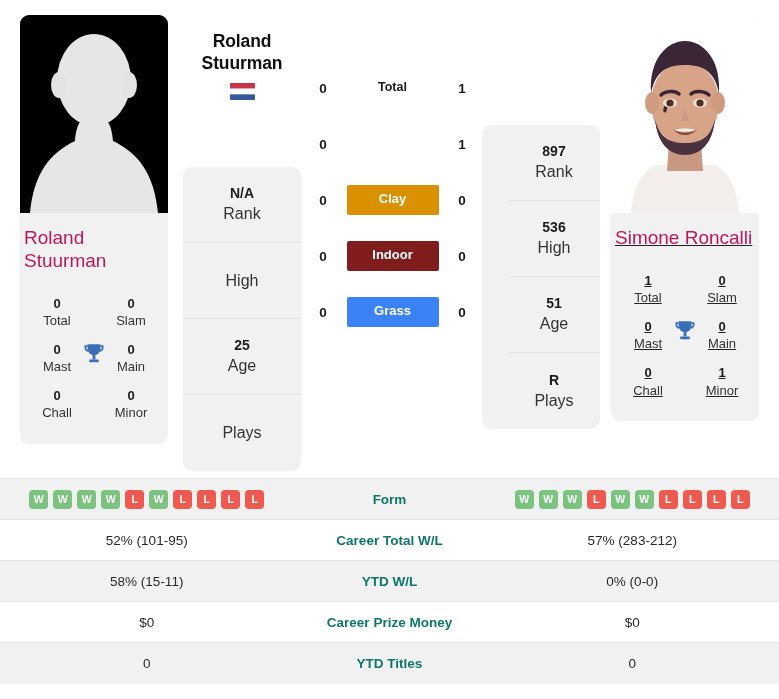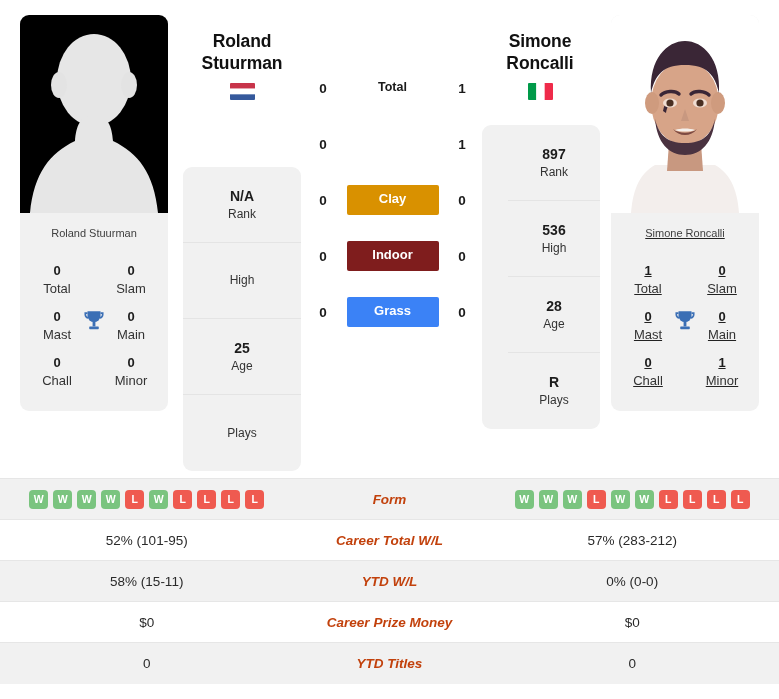--- a/index.html
+++ b/index.html
@@ -39,23 +39,23 @@
 
   .photo-frame {
     width: 148px;
     height: 198px;
     overflow: hidden;
     position: relative;
   }
   .photo-frame svg { display: block; width: 148px; height: 198px; }
 
   .photo-name {
-    text-align: center;
-    font-size: 11px;
-    color: #404040;
+    text-align: left;
+    font-size: 19px;
+    color: #be185d;
     padding: 14px 4px 13px 4px;
     line-height: 1.2;
   }
 
   
   .mini-stats {
     position: relative;
     padding: 4px 0 16px 0;
   }
   .mini-row {
@@ -137,21 +137,21 @@
     border-bottom: 1px solid #e4e4e4;
     line-height: 1.35;
   }
   .info-cell:last-child { border-bottom: none; }
   .info-val {
     font-size: 14px;
     font-weight: bold;
     color: #1c1c1c;
   }
   .info-lbl {
-    font-size: 12px;
+    font-size: 16px;
     color: #333333;
   }
 
   
   .surface-col {
     position: absolute;
     left: 310px;
     top: 60px;
     width: 165px;
   }
@@ -196,23 +196,22 @@
   .stats-table tr.plainrow { background: #ffffff; border-radius: 20px; }
   .stats-table td {
     border-top: 1px solid #e6e6e6;
     vertical-align: middle;
     font-size: 13.5px;
     color: #2a2a2a;
     text-align: center;
   }
   .stats-table td.mid {
     font-weight: bold;
-    color: #c2410c;
+    color: #0f766e;
     width: 192px;
-    font-style: italic;
   }
   .stats-table td.side { width: 293.5px; }
 
   .form-strip {
     display: flex;
     justify-content: center;
     gap: 5px;
   }
   .form-pill {
     width: 19px;
@@ -364,33 +363,20 @@
       </div>
       <span class="flag">
         <svg viewBox="0 0 25 17" aria-hidden="true">
           <rect x="0" y="0" width="25" height="5.67" fill="#c8344a"></rect>
           <rect x="0" y="5.67" width="25" height="5.66" fill="#ffffff"></rect>
           <rect x="0" y="11.33" width="25" height="5.67" fill="#35599c"></rect>
         </svg>
       </span>
     </div>
 
-    <div class="name-head right">
-      <div class="player-name">
-        <span>Simone</span><br>
-        <span>Roncalli</span>
-      </div>
-      <span class="flag">
-        <svg viewBox="0 0 25 17" aria-hidden="true">
-          <rect x="0" y="0" width="8.33" height="17" fill="#009a49"></rect>
-          <rect x="8.33" y="0" width="8.34" height="17" fill="#ffffff"></rect>
-          <rect x="16.67" y="0" width="8.33" height="17" fill="#ef2b4a"></rect>
-        </svg>
-      </span>
-    </div>
 
     <div class="info-panel left">
       <div class="info-cell">
         <span class="info-val">N/A</span>
         <span class="info-lbl">Rank</span>
       </div>
       <div class="info-cell">
         <span class="info-val"></span>
         <span class="info-lbl">High</span>
       </div>
@@ -407,21 +393,21 @@
     <div class="info-panel right">
       <div class="info-cell">
         <span class="info-val">897</span>
         <span class="info-lbl">Rank</span>
       </div>
       <div class="info-cell">
         <span class="info-val">536</span>
         <span class="info-lbl">High</span>
       </div>
       <div class="info-cell">
-        <span class="info-val">28</span>
+        <span class="info-val">51</span>
         <span class="info-lbl">Age</span>
       </div>
       <div class="info-cell">
         <span class="info-val">R</span>
         <span class="info-lbl">Plays</span>
       </div>
     </div>
 
     <div class="surface-col" id="surface-col">
         <div class="surface-row">

